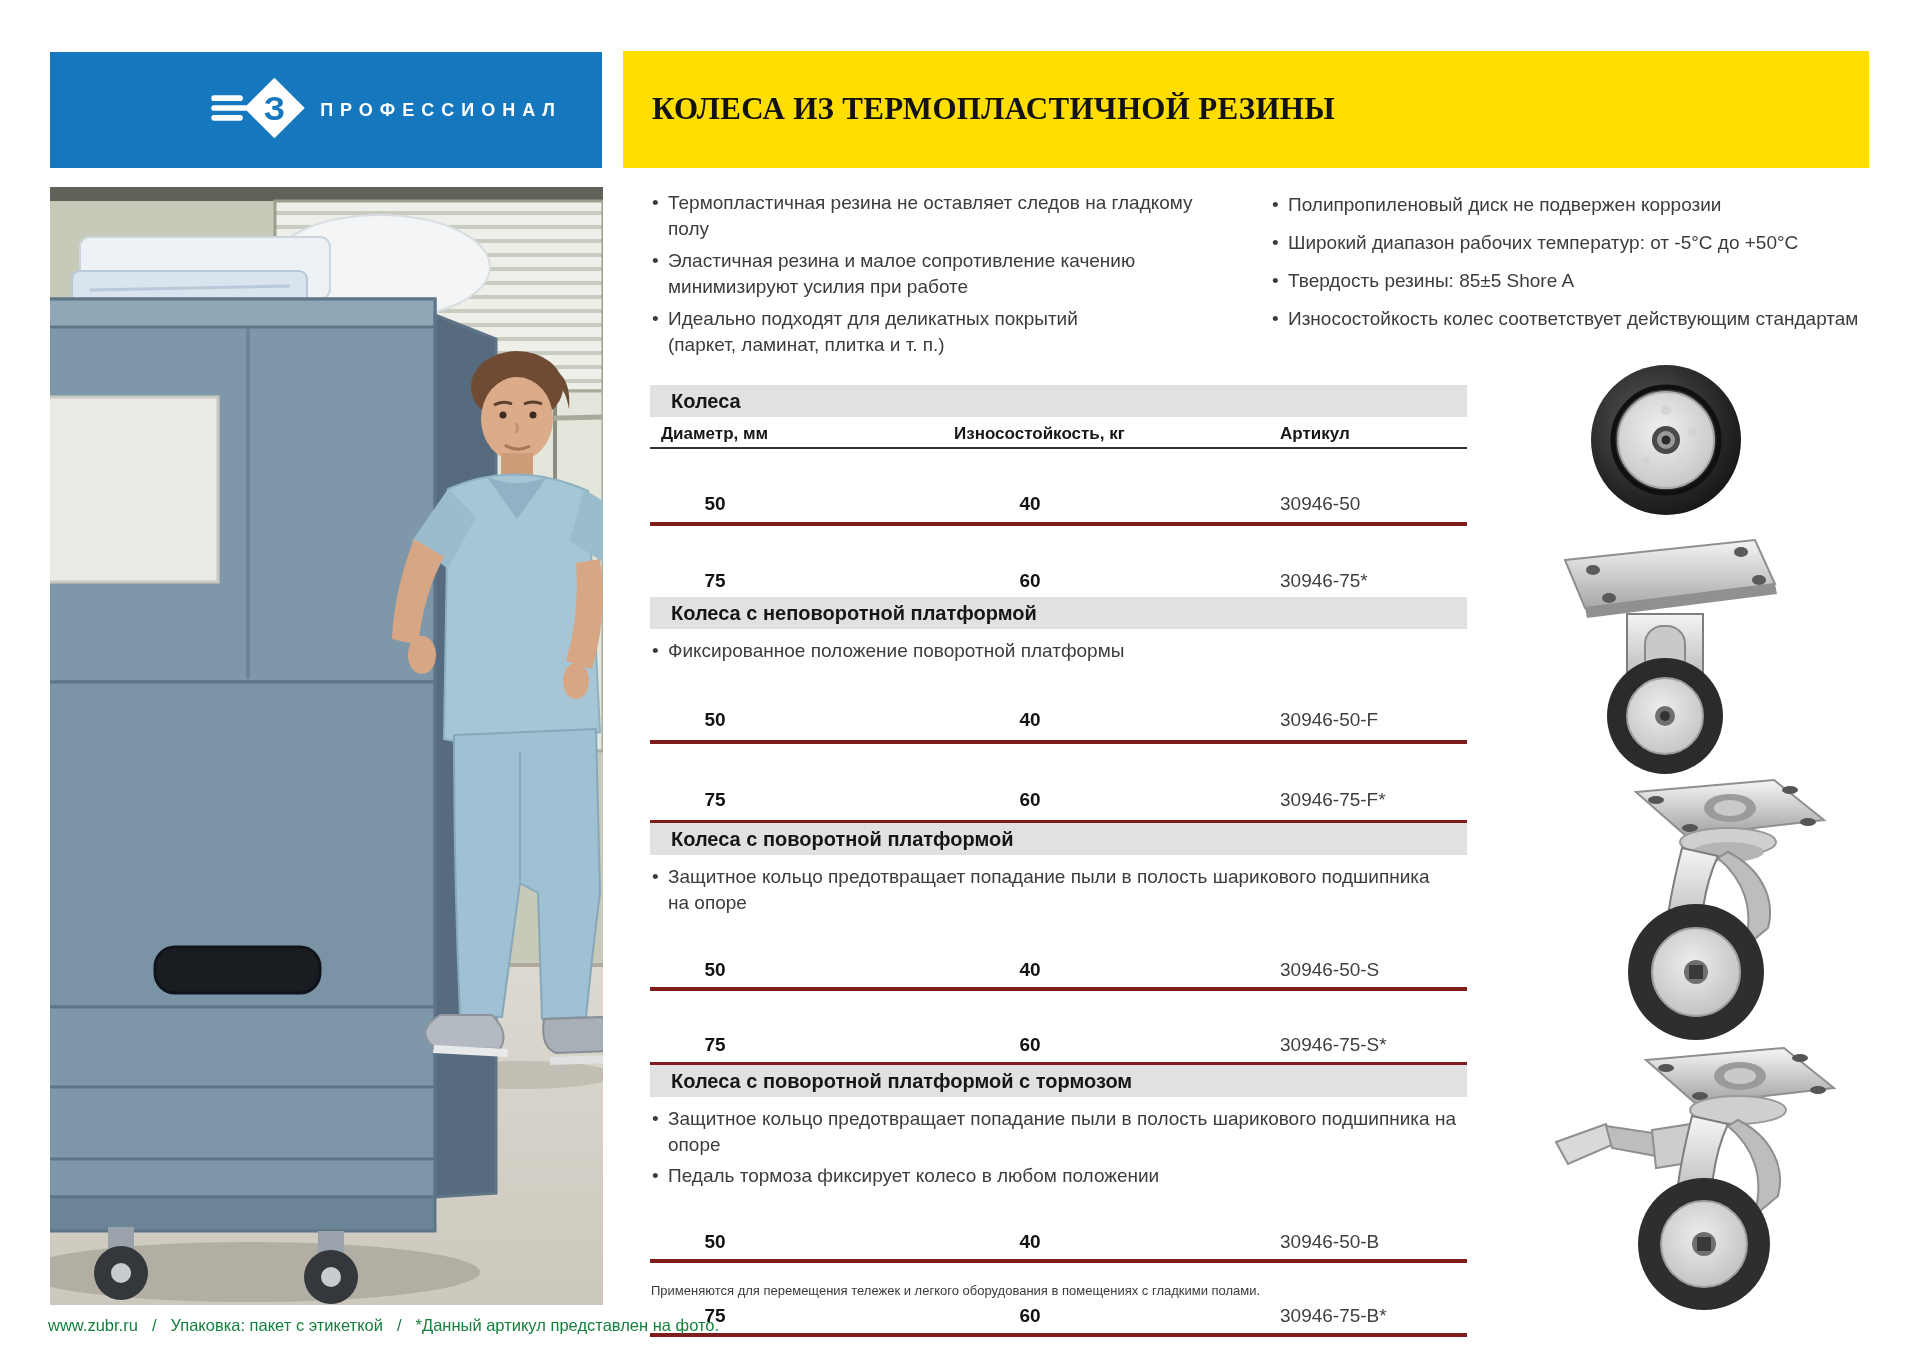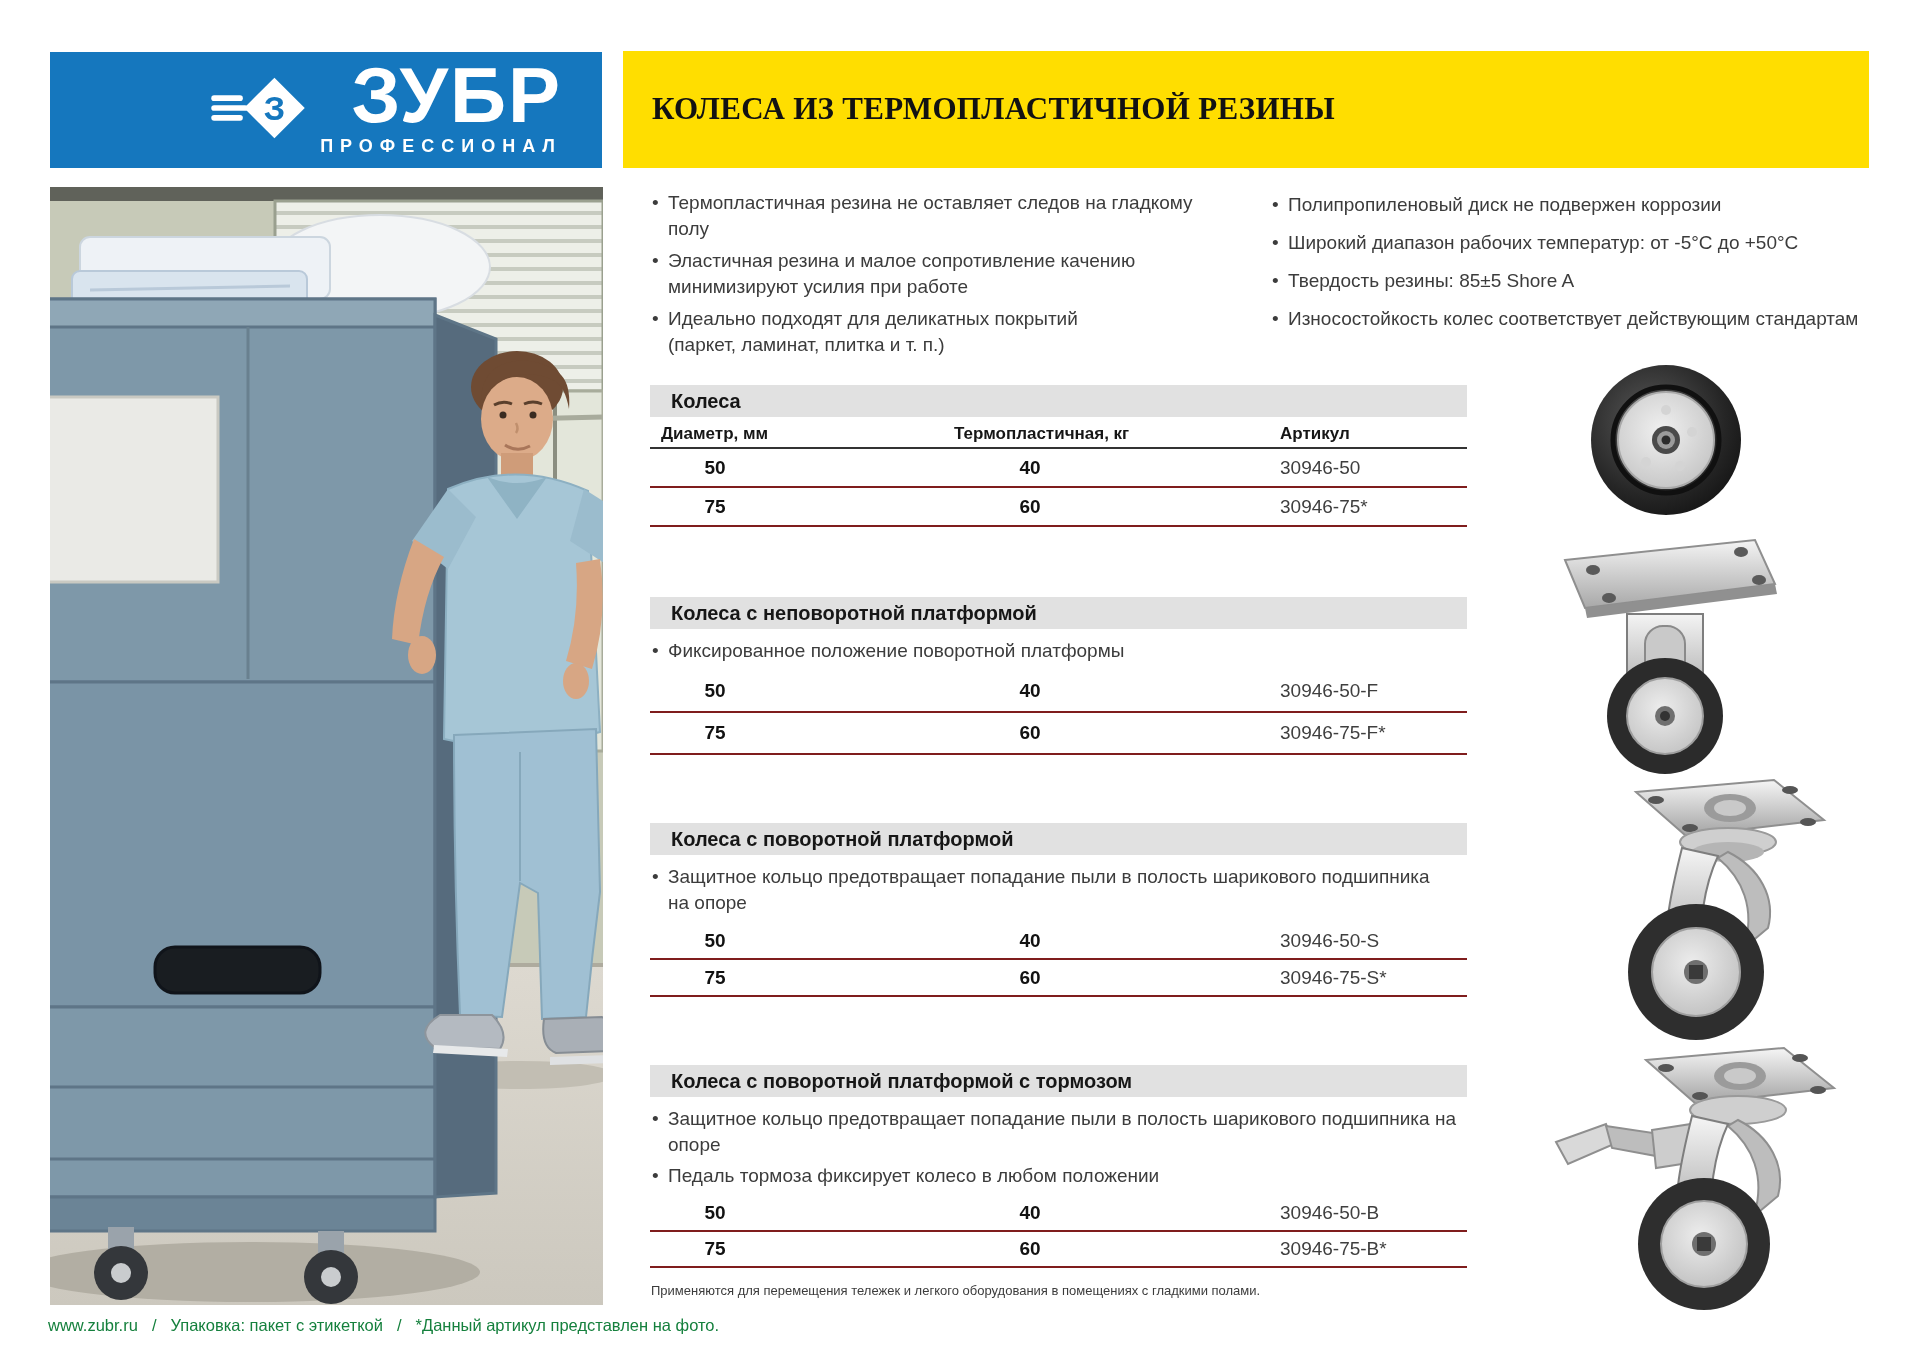--- a/index.html
+++ b/index.html
@@ -33,21 +33,21 @@
   
   .panel{position:absolute;left:650px;width:817px;}
   .p1{top:385px}.p2{top:597px}.p3{top:823px}.p4{top:1065px}
   .band{height:32px;background:#E1E1E1;display:flex;align-items:center;}
   .band span{padding-left:21px;font-size:20px;font-weight:bold;color:#161616;}
   .cols{position:relative;height:30px;border-bottom:2px solid #333333;}
   .cols span{position:absolute;top:7px;font-size:17px;font-weight:bold;color:#161616;white-space:nowrap;}
   .ch1{left:11px}.ch2{left:304px}.ch3{left:630px}
   .notes{margin:9px 0 7px 0;width:862px;}
   .notes li{margin-bottom:5px;}
-  .row{position:relative;border-bottom:2px solid #7f1d1d;}
+  .row{position:relative;border-bottom:4px solid #7f1d1d;margin-top:36px;}
   .p1 .row{height:37px}.p2 .row{height:40px}.p3 .row{height:35px}.p4 .row{height:34px}
   .row span{position:absolute;top:50%;transform:translateY(-50%);font-size:19px;white-space:nowrap;}
   .v1{left:15px;width:100px;text-align:center;font-weight:bold;color:#121212;}
   .v2{left:310px;width:140px;text-align:center;font-weight:bold;color:#121212;}
   .v3{left:630px;color:#3f3f3f;}
 
   
   .usage{position:absolute;left:651px;top:1283px;width:1150px;font-size:13px;color:#3c3c3c;}
   .footer{position:absolute;left:48px;top:1316px;font-size:16.5px;color:#15803d;white-space:nowrap;}
   .footer .sep{margin:0 14px;}
@@ -67,21 +67,20 @@
   <div class="logo-block">
     <div class="logo-inner">
       <svg class="logo-icon" viewBox="-52 0 152 100">
         <rect x="-50" y="30" width="50" height="9" rx="4.5" fill="#ffffff"></rect>
         <rect x="-50" y="45.5" width="58" height="9" rx="4.5" fill="#ffffff"></rect>
         <rect x="-50" y="61" width="50" height="9" rx="4.5" fill="#ffffff"></rect>
         <polygon points="50,2 98,50 50,98 2,50" fill="#ffffff"></polygon>
         <text x="50" y="69" text-anchor="middle" font-size="54" font-weight="bold" fill="#1577BE" font-family="Liberation Sans, DejaVu Sans, sans-serif">З</text>
       </svg>
       <div class="brand-wrap">
-        <div class="brand">ЗУБР</div>
         <div class="subbrand">ПРОФЕССИОНАЛ</div>
       </div>
     </div>
   </div>
 
   <div class="title-band">
     <h1>КОЛЕСА ИЗ ТЕРМОПЛАСТИЧНОЙ РЕЗИНЫ</h1>
   </div>
 
   <div class="photo">
@@ -179,21 +178,21 @@
     <li><span>Твердость резины: 85±5 Shore A</span></li>
     <li><span>Износостойкость колес соответствует действующим стандартам</span></li>
   </ul>
 
   <div class="panel p1">
     <div class="band">
       <span>Колеса</span>
     </div>
     <div class="cols">
       <span class="ch1">Диаметр, мм</span>
-      <span class="ch2">Термопластичная, кг</span>
+      <span class="ch2">Износостойкость, кг</span>
       <span class="ch3">Артикул</span>
     </div>
     <div class="rows">
       <div class="row">
         <span class="v1">50</span>
         <span class="v2">40</span>
         <span class="v3">30946-50</span>
       </div>
       <div class="row">
         <span class="v1">75</span>

